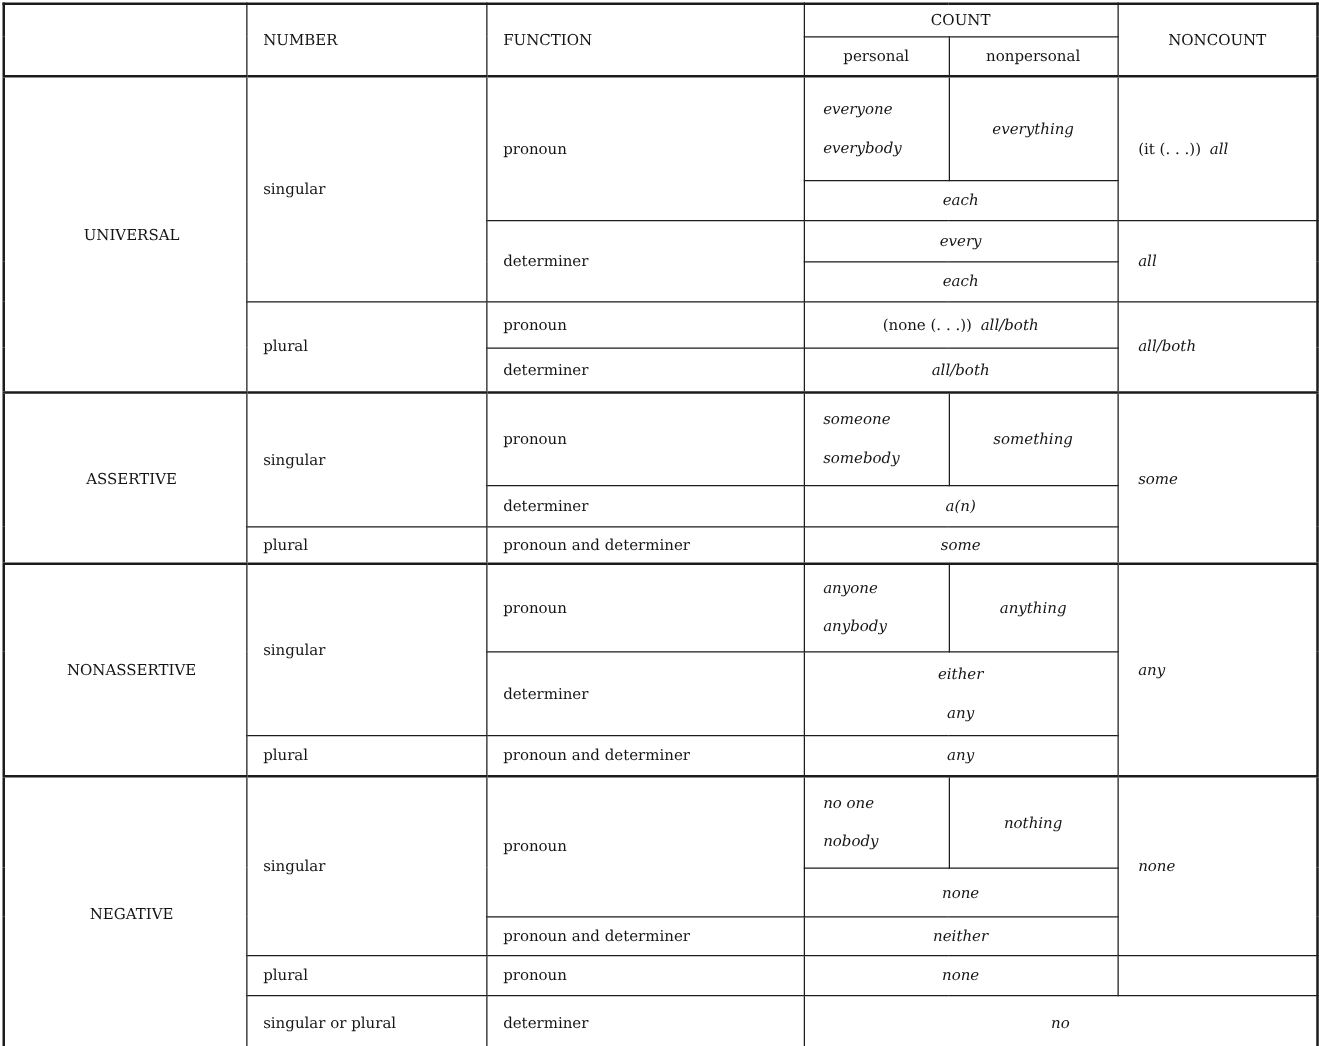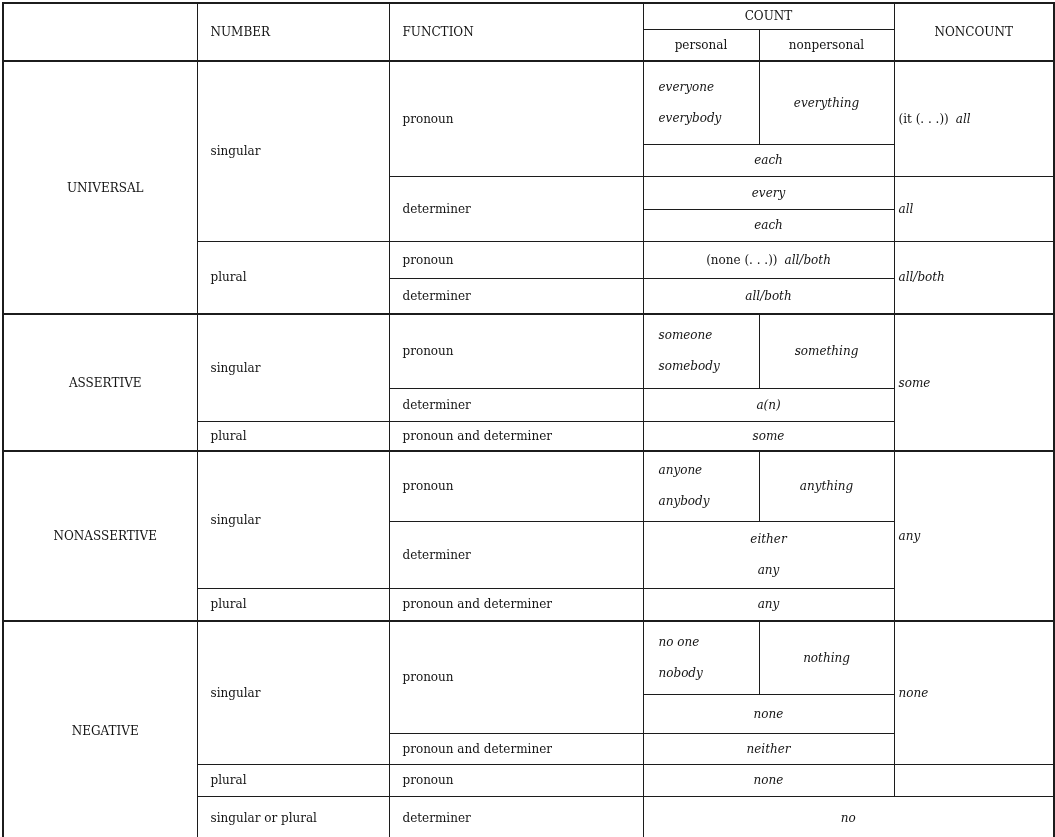--- a/index.html
+++ b/index.html
@@ -10,21 +10,21 @@
     width:1051px; height:831px;
     border-collapse:collapse; table-layout:fixed;
     border:2px solid var(--line);
     font-size:12px;
   }
   td{ border:1px solid var(--line); padding:0; vertical-align:middle; overflow:hidden; }
   tr.sec > td{ border-top:2px solid var(--line); }
   .lab{ text-align:center; padding-left:10px; }   
   .lft{ text-align:left; padding-left:13px; }   
   .ctr{ text-align:center; }
-  .nc { text-align:left; padding-left:4px; }   
+  .nc { text-align:left; padding-left:16px; }   
   .wl { text-align:left; padding-left:15px; }   
   .it { font-style:italic; }
   .stack div{ line-height:31px; }
   .gap{ margin-left:7px; }
 </style>
 </head>
 <body>
 
 <table class="qtab">
   <colgroup>

